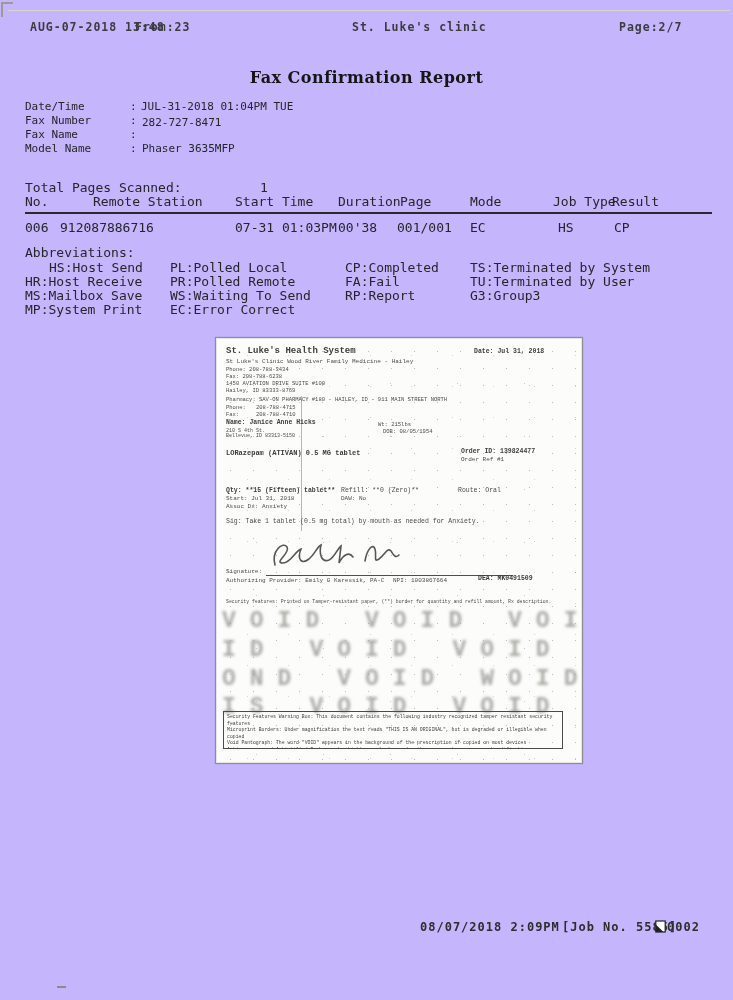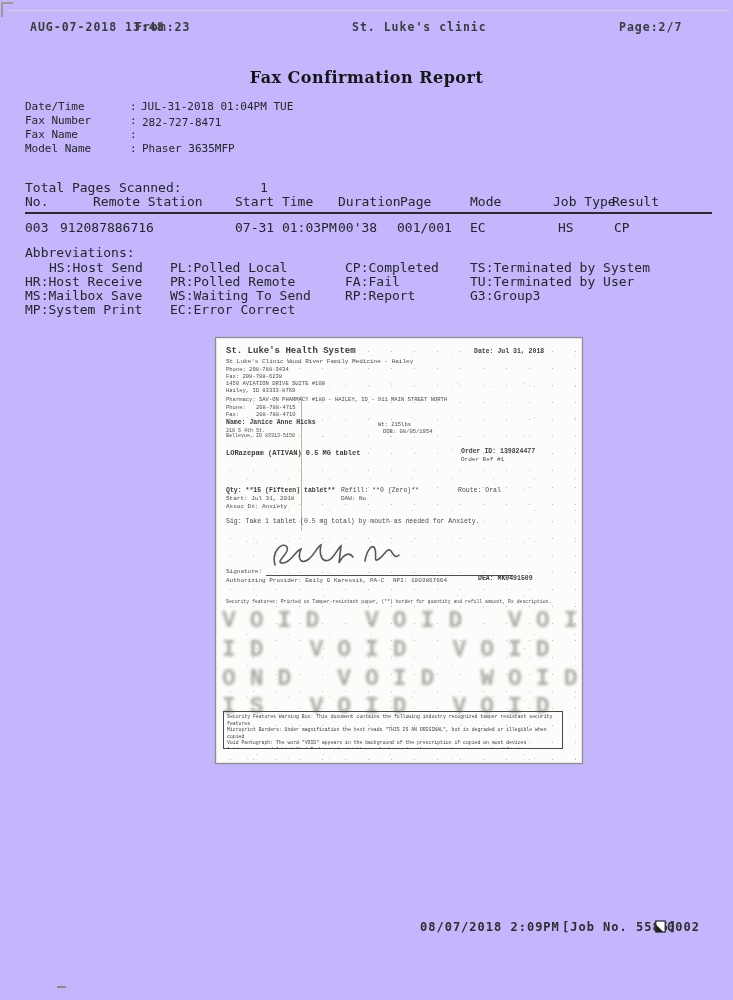--- a/index.html
+++ b/index.html
@@ -103,21 +103,21 @@
   <span class="abs tbl" style="left:72px; top:194px;padding-left:21px;">Remote Station</span>
   <span class="abs tbl" style="left:235px; top:194px;">Start Time</span>
   <span class="abs tbl" style="left:338px; top:194px;">Duration</span>
   <span class="abs tbl" style="left:400px; top:194px;">Page</span>
   <span class="abs tbl" style="left:470px; top:194px;">Mode</span>
   <span class="abs tbl" style="left:553px; top:194px;">Job Type</span>
   <span class="abs tbl" style="left:612px; top:194px;">Result</span>
 
   <div class="rule" style="left:25px; top:212px; width:687px; height:2px;"></div>
 
-  <span class="abs tbl" style="left:25px; top:220px;">003</span>
+  <span class="abs tbl" style="left:25px; top:220px;">006</span>
   <span class="abs tbl" style="left:60px; top:220px;">912087886716</span>
   <span class="abs tbl" style="left:235px; top:220px;">07-31 01:03PM</span>
   <span class="abs tbl" style="left:338px; top:220px;">00'38</span>
   <span class="abs tbl" style="left:397px; top:220px;">001/001</span>
   <span class="abs tbl" style="left:470px; top:220px;">EC</span>
   <span class="abs tbl" style="left:558px; top:220px;">HS</span>
   <span class="abs tbl" style="left:614px; top:220px;">CP</span>
 
   <span class="abs tbl" style="left:25px; top:245px;">Abbreviations:</span>
 

